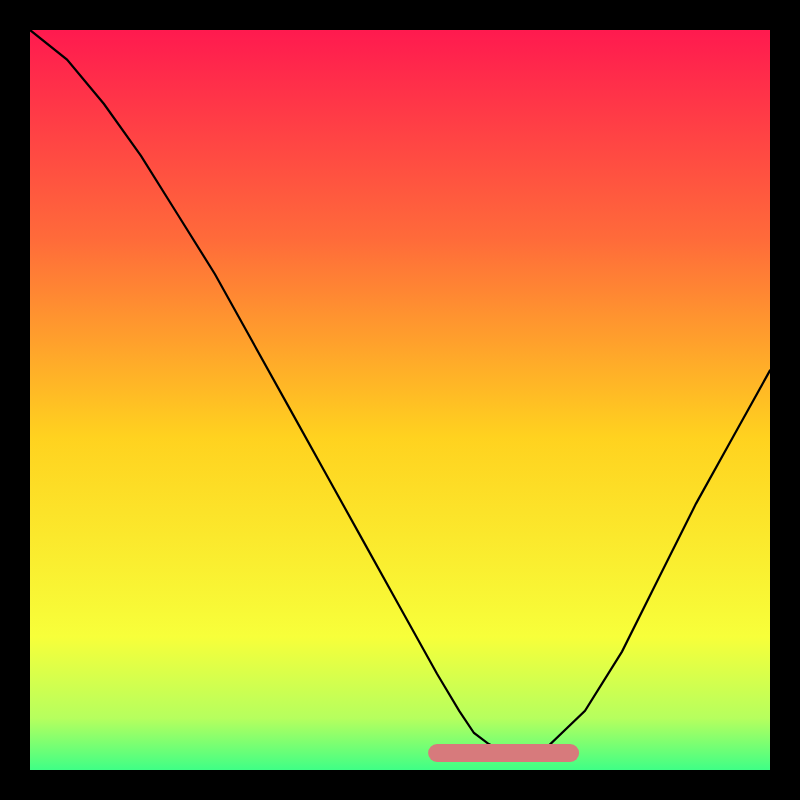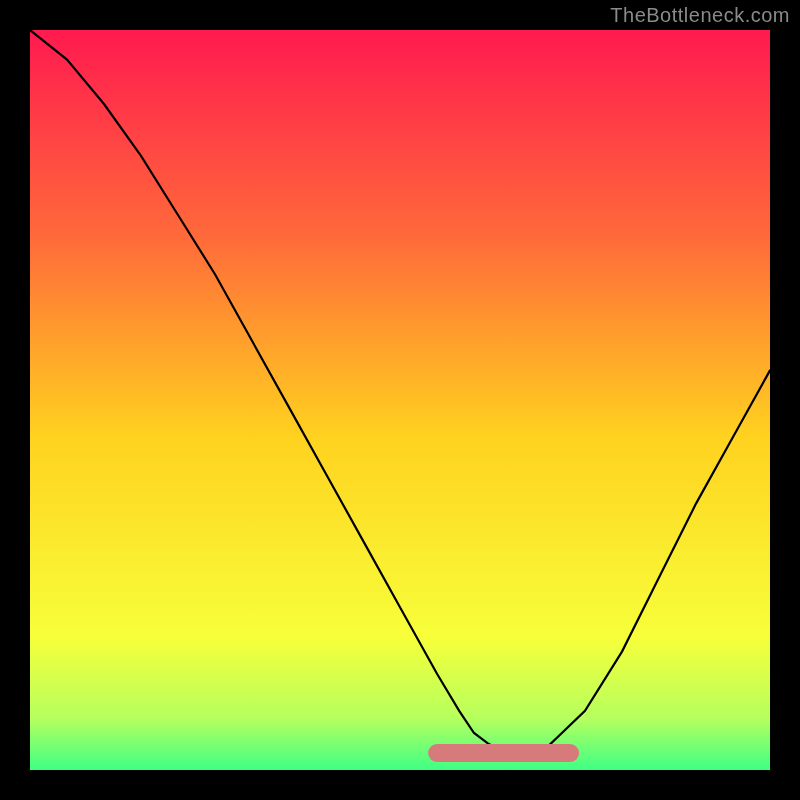--- a/index.html
+++ b/index.html
@@ -36,21 +36,20 @@
     width: 740px;
     height: 740px;
     display: block;
   }
 </style>
 </head>
 <body>
 
 <div class="frame">
 
-  <div class="watermark">TheBottleneck.com</div>
 
   <svg class="plot" viewBox="0 0 740 740" preserveAspectRatio="none">
     <defs>
       <linearGradient id="bg-grad" x1="0" y1="0" x2="0" y2="1">
         <stop id="g0" offset="0%" stop-color="#ff1a4f"></stop>
         <stop id="g1" offset="28%" stop-color="#ff6a3a"></stop>
         <stop id="g2" offset="55%" stop-color="#ffd21f"></stop>
         <stop id="g3" offset="82%" stop-color="#f7ff3a"></stop>
         <stop id="g4" offset="93%" stop-color="#b6ff5e"></stop>
         <stop id="g5" offset="100%" stop-color="#3fff86"></stop>

